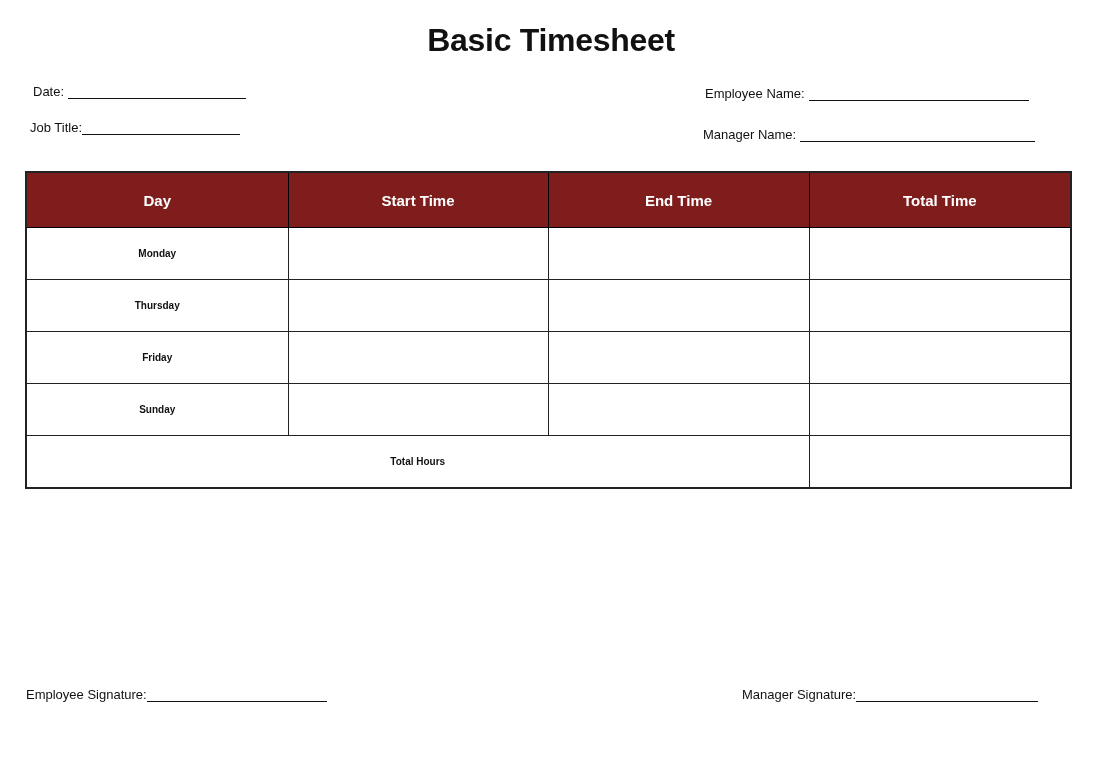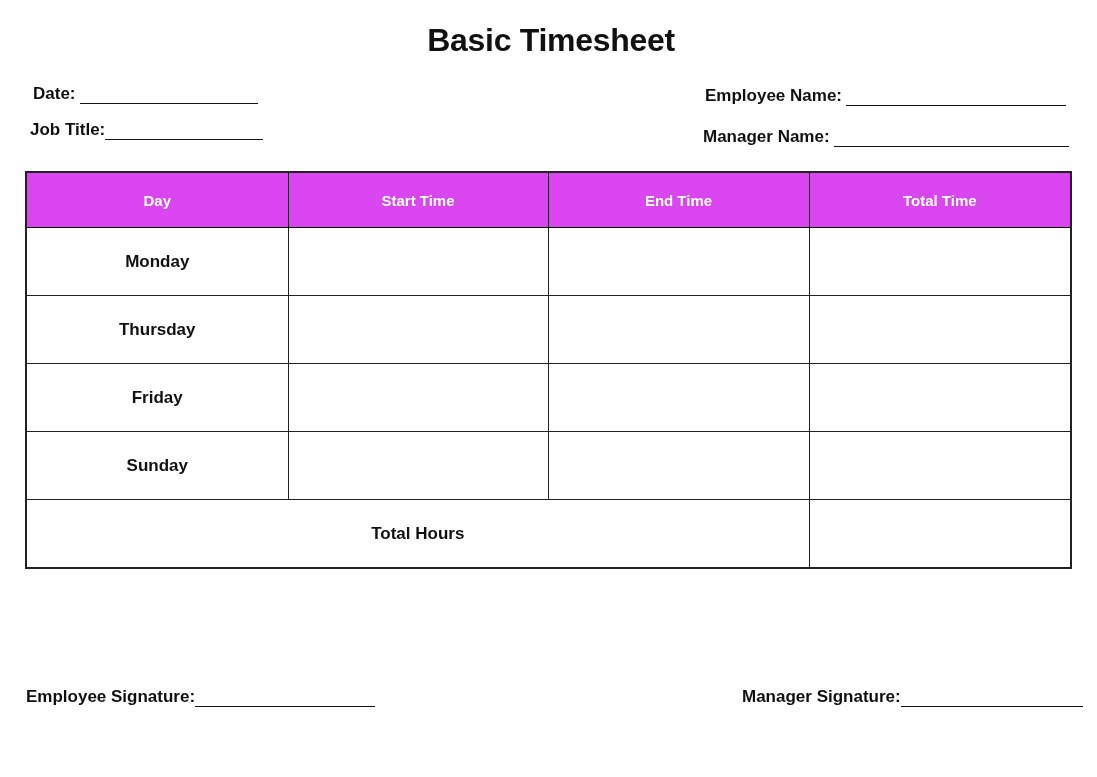--- a/index.html
+++ b/index.html
@@ -1,28 +1,28 @@
 <!DOCTYPE html>
 <html><head>
 <meta charset="utf-8">
 <style>
   html, body { margin: 0; padding: 0; background: #ffffff; }
   body { width: 1097px; height: 777px; position: relative; overflow: hidden;
          font-family: "Liberation Sans", "DejaVu Sans", sans-serif; color: #111; }
   .title { position: absolute; left: 0; width: 1030px; top: 22px; text-align: center;
            font-size: 32px; font-weight: bold; letter-spacing: -0.3px; padding-left: 36px; }
-  .field { position: absolute; font-size: 17px; font-weight: bold; white-space: nowrap;
+  .field { position: absolute; font-size: 13px; font-weight: normal; white-space: nowrap;
            display: flex; align-items: flex-end; justify-content: space-between; }
   .field .line { display: inline-block; border-bottom: 1.5px solid #111; height: 14px; margin-left: 4px; }
   table.ts { position: absolute; left: 25px; top: 171px; width: 1045px; border-collapse: collapse;
              table-layout: fixed; border: 2px solid #222; }
-  table.ts th { background: #d946ef; color: #fff; height: 52px; font-size: 15px; font-weight: bold;
+  table.ts th { background: #7f1d1d; color: #fff; height: 52px; font-size: 15px; font-weight: bold;
                 text-align: center; border: 1px solid #000; }
-  table.ts td { height: 51px; border: 1.5px solid #222; font-size: 17px; font-weight: bold;
-                text-align: center; padding: 8px; }
+  table.ts td { height: 51px; border: 1.5px solid #222; font-size: 10px; font-weight: bold;
+                text-align: center; padding: 0; }
   table.ts td.input-cell { cursor: text; }
 </style>
 </head>
 <body>
 
 <div class="title">Basic Timesheet</div>
 
 <div class="field" style="left:33px; top:84px;">
   <span>Date:</span>
   <span class="line" style="width:178px;"></span>

